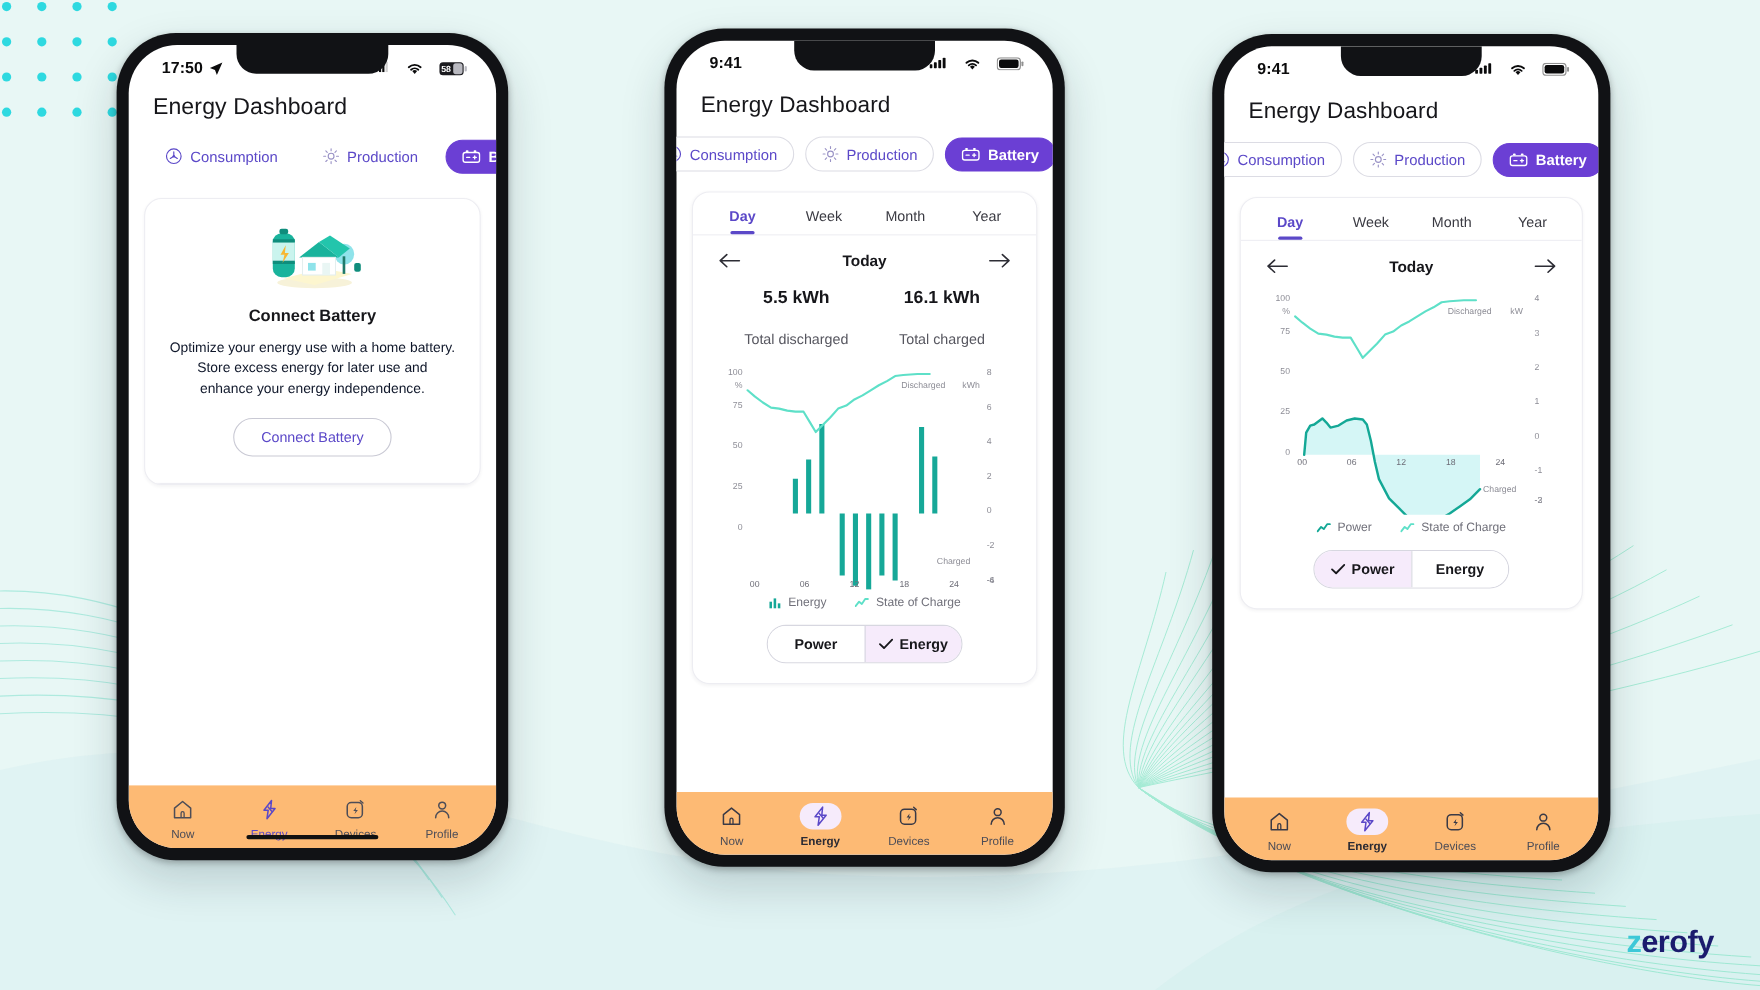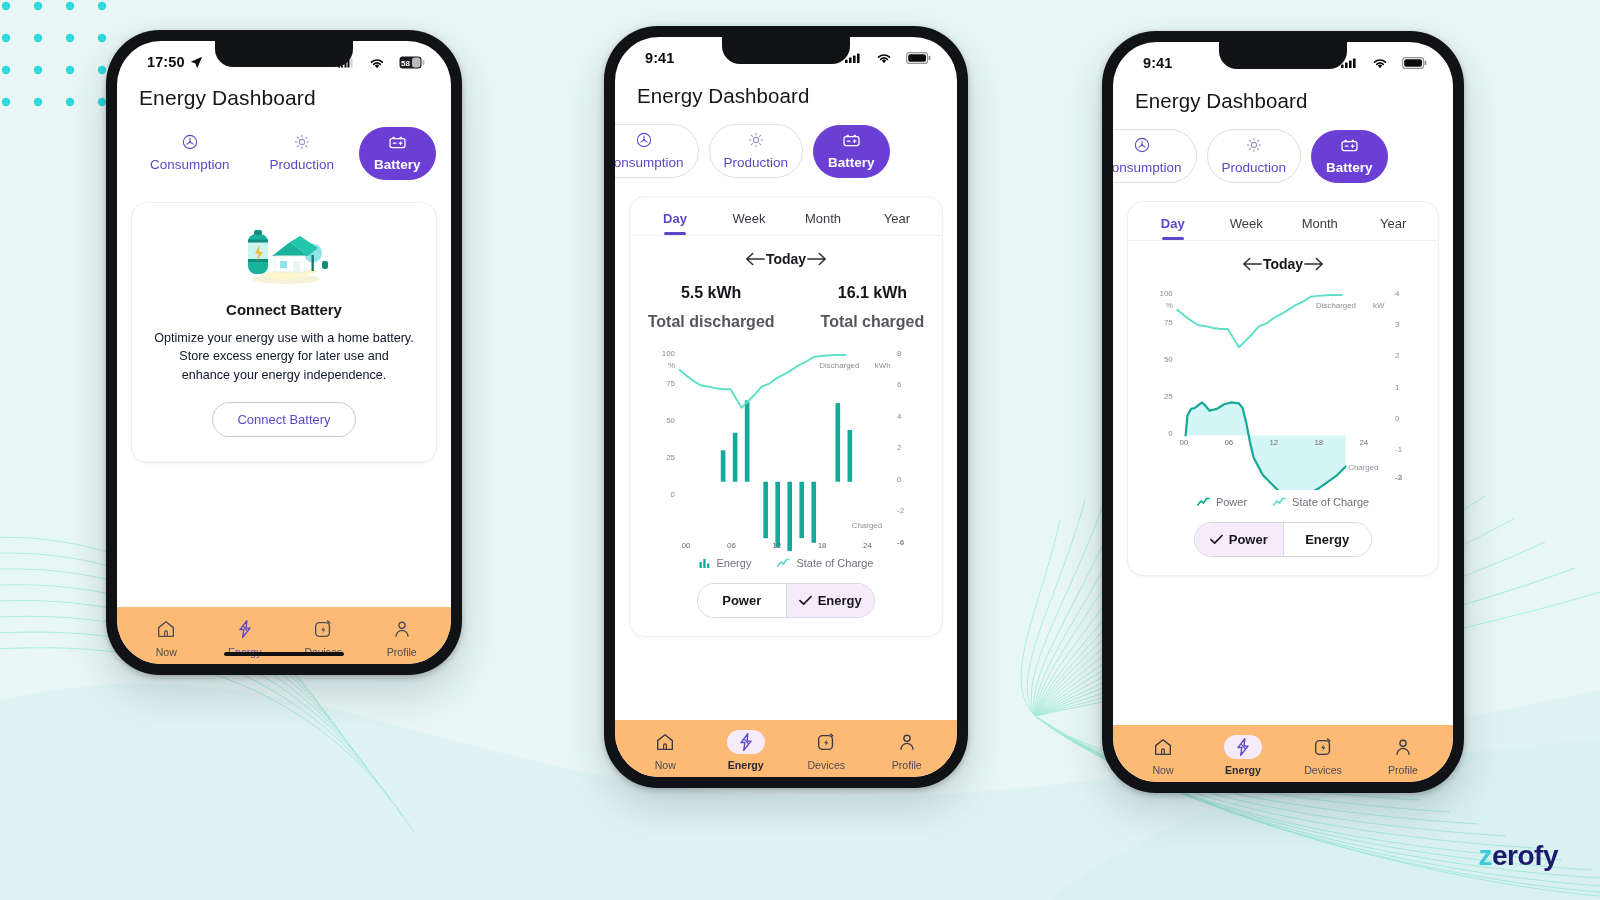--- a/index.html
+++ b/index.html
@@ -36,52 +36,52 @@
     border-radius: 44px;
     overflow: hidden;
   }
   .notch {
     position:absolute; top:0; left:50%; transform:translateX(-50%);
     background:#111215; border-radius: 0 0 18px 18px;
     z-index: 9;
   }
 
   
-  #phone1 { left:106px; top:30px;  width:356px; height:645px; }
+  #phone1 { left:106px; top:30px;  width:356px; height:752px; }
   #phone1 .notch { width:138px; height:26px; }
   #phone2 { left:604px; top:26px;  width:364px; height:762px; }
   #phone2 .notch { width:128px; height:27px; }
   #phone3 { left:1102px; top:31px; width:362px; height:762px; }
   #phone3 .notch { width:128px; height:27px; }
 
   
   .statusbar {
     display:flex; align-items:center; justify-content:space-between;
     padding: 13px 26px 0 30px;
     font-size: 14.5px; font-weight: bold; color:#0b0b0c;
   }
   .sb-time { display:flex; align-items:center; gap:5px; letter-spacing:.1px;}
-  .sb-right { display:flex; align-items:flex-end; gap:14px; }
+  .sb-right { display:flex; align-items:flex-start; gap:14px; }
 
   
   .page-title {
     font-size: 21px; color:#16161a; padding: 16px 25px 0 22px;
     letter-spacing: .1px;
   }
   #phone2 .page-title, #phone3 .page-title { font-size: 20.5px; padding-top: 18px; }
 
   
   .pills { display:flex; align-items:center; gap:10px; padding: 16px 0 0 0; }
   #phone1 .pills { padding-left: 18px; }
   #phone2 .pills, #phone3 .pills { padding-left: 0; margin-left: -26px; }
   .pill {
     display:flex; align-items:center; gap:7px;
     border-radius: 999px; padding: 7px 14px;
     font-size: 13.5px; color:#5b48c8; white-space:nowrap;
-    border: 1px solid #dcdce4; background:#fff;flex-direction:column;
+    border: 1px solid #dcdce4; background:#fff;
   }
   #phone1 .pill.plain { border-color: transparent; }
   .pill.active { background:#6b3fd4; color:#fff; border-color:#6b3fd4; font-weight:bold; }
   .pill svg { display:block; }
 
   
   .card {
     margin: 18px 14px 0 14px;
     background:#fff; border:1px solid #ededf2; border-radius: 16px;
     box-shadow: 0 1px 3px rgba(30,30,60,.05);
@@ -106,29 +106,29 @@
   .timetabs { display:flex; padding: 14px 8px 0; }
   .ttab { flex:1; text-align:center; font-size:13px; color:#3a3a42; padding-bottom:9px; position:relative; }
   .ttab.active { color:#5b48c8; font-weight:bold; }
   .ttab.active::after {
     content:""; position:absolute; bottom:0; left:50%; transform:translateX(-50%);
     width:22px; height:3px; border-radius:2px; background:#5b48c8;
   }
   .ttabs-rule { height:1px; background:#eeeef3; margin: 0 0 0 0; }
 
   
-  .datenav { display:flex; align-items:center; justify-content:center; padding: 14px 22px 4px; }
+  .datenav { display:flex; align-items:center; justify-content:space-between; padding: 14px 22px 4px; }
   .datenav .lbl { font-size:14px; font-weight:bold; color:#17171b; }
   .arrow { color:#2d2d35; }
 
   
   .stats { display:flex; justify-content:center; gap:46px; padding: 12px 10px 6px; }
   .stat { text-align:center; }
   .stat .v { font-size:16px; font-weight:bold; color:#16161a; }
-  .stat .l { font-size:16px; color:#56565f; margin-top:11px;font-weight:bold; }
+  .stat .l { font-size:13px; color:#56565f; margin-top:21px; }
 
   
   .chartwrap { padding: 6px 8px 0; }
   .chart { width:100%; display:block; }
   .axtext { font-size:8.6px; fill:#8d8d96; font-family:"Liberation Sans",sans-serif; }
   .axtext.b { fill:#6d6d77; }
 
   
   .legend { display:flex; justify-content:center; gap:26px; padding: 6px 0 0; }
   .lg { display:flex; align-items:center; gap:6px; font-size:11px; color:#70707a; }

